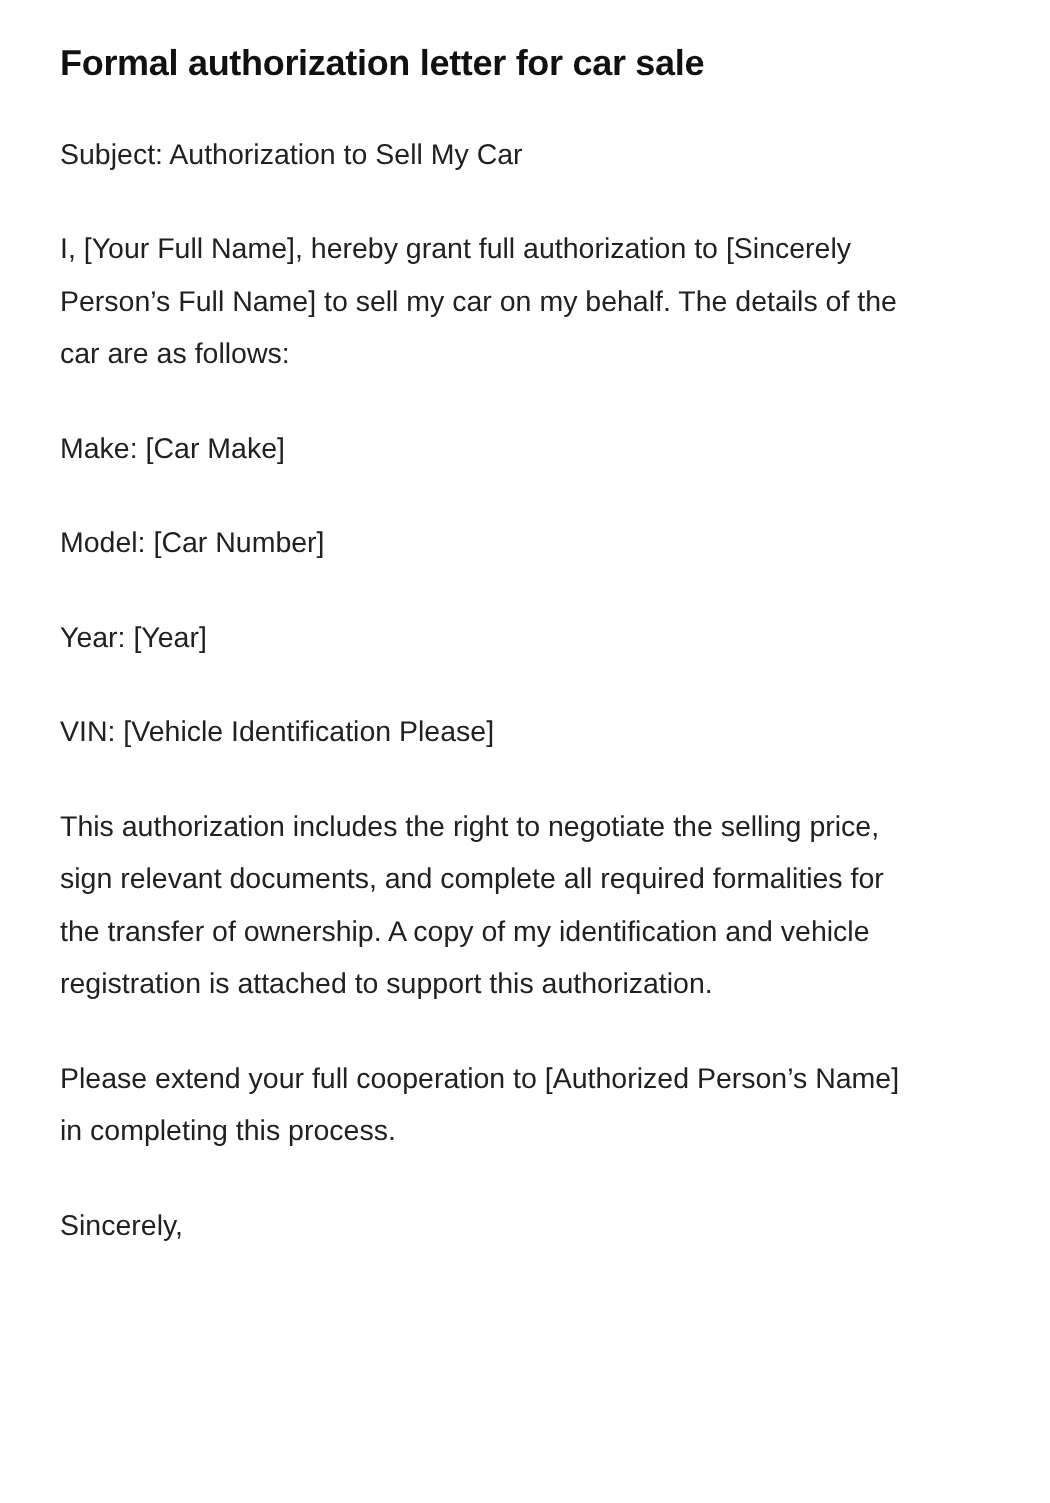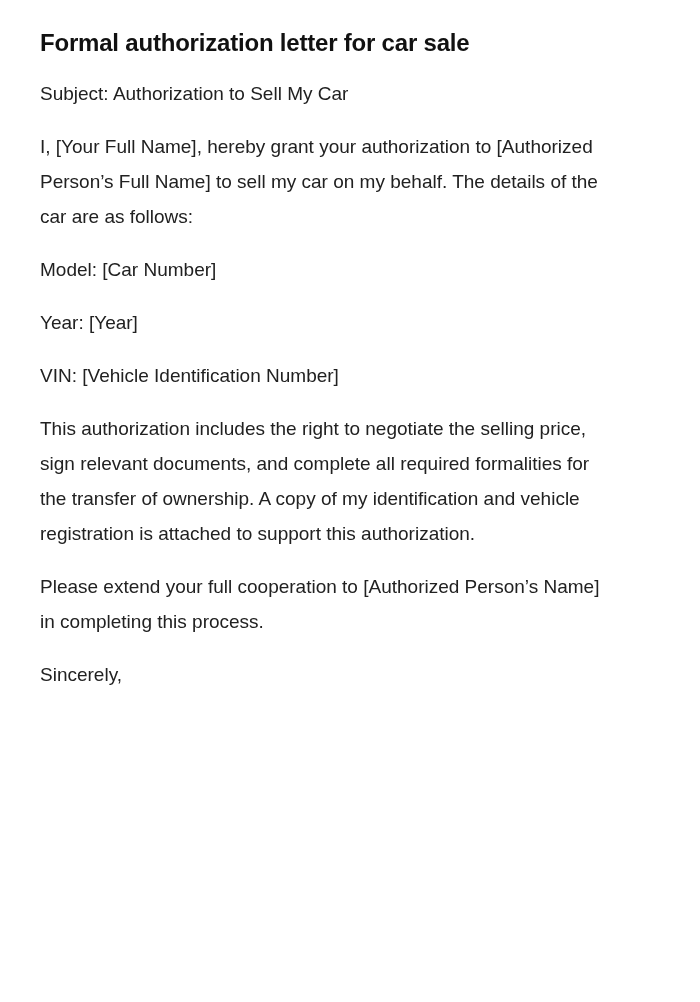--- a/index.html
+++ b/index.html
@@ -24,43 +24,44 @@
     font-weight: 700;
     color: #111111;
     letter-spacing: -0.2px;
     margin: 0 0 12px 0;
   }
   .doc-paragraph {
     font-size: 19px;
     line-height: 35px;
     font-weight: 400;
     color: #212121;
-    margin: 18px 0;
+    margin: 28px 0;
     max-width: 578px;
     letter-spacing: 0;
   }
 </style>
 </head>
 <body>
 
 <div class="page">
   <h1 class="doc-title">Formal authorization letter for car sale</h1>
 
   <p class="doc-paragraph">Subject: Authorization to Sell My Car</p>
 
 
-  <p class="doc-paragraph">I, [Your Full Name], hereby grant your authorization to [Authorized Person’s Full Name] to sell my car on my behalf. The details of the car are as follows:</p>
+  <p class="doc-paragraph">I, [Your Full Name], hereby grant full authorization to [Sincerely Person’s Full Name] to sell my car on my behalf. The details of the car are as follows:</p>
 
+  <p class="doc-paragraph">Make: [Car Make]</p>
 
   <p class="doc-paragraph">Model: [Car Number]</p>
 
   <p class="doc-paragraph">Year: [Year]</p>
 
 
-  <p class="doc-paragraph">VIN: [Vehicle Identification Number]</p>
+  <p class="doc-paragraph">VIN: [Vehicle Identification Please]</p>
 
   <p class="doc-paragraph">This authorization includes the right to negotiate the selling price, sign relevant documents, and complete all required formalities for the transfer of ownership. A copy of my identification and vehicle registration is attached to support this authorization.</p>
 
   <p class="doc-paragraph">Please extend your full cooperation to [Authorized Person’s Name] in completing this process.</p>
 
   <p class="doc-paragraph">Sincerely,</p>
 
 </div>
 
 </body></html>

